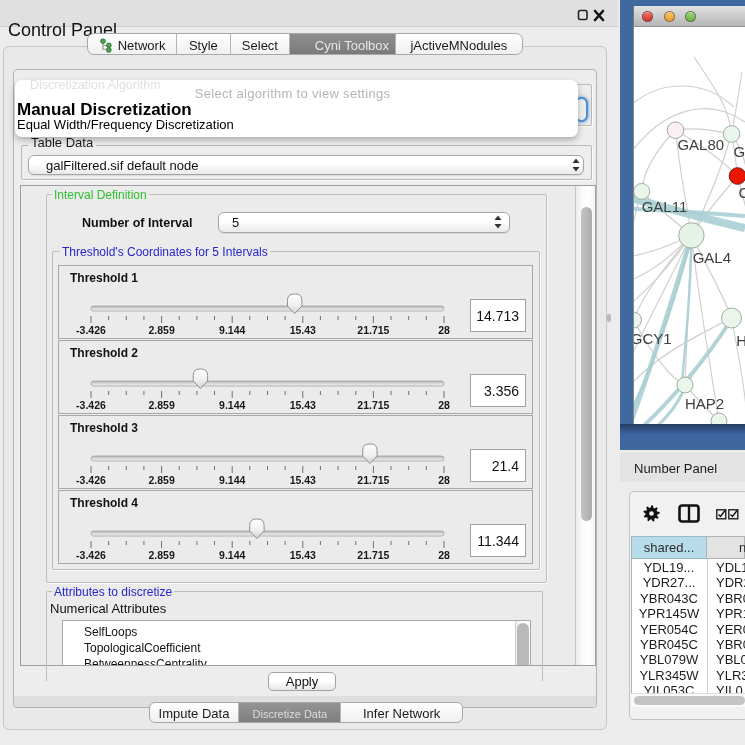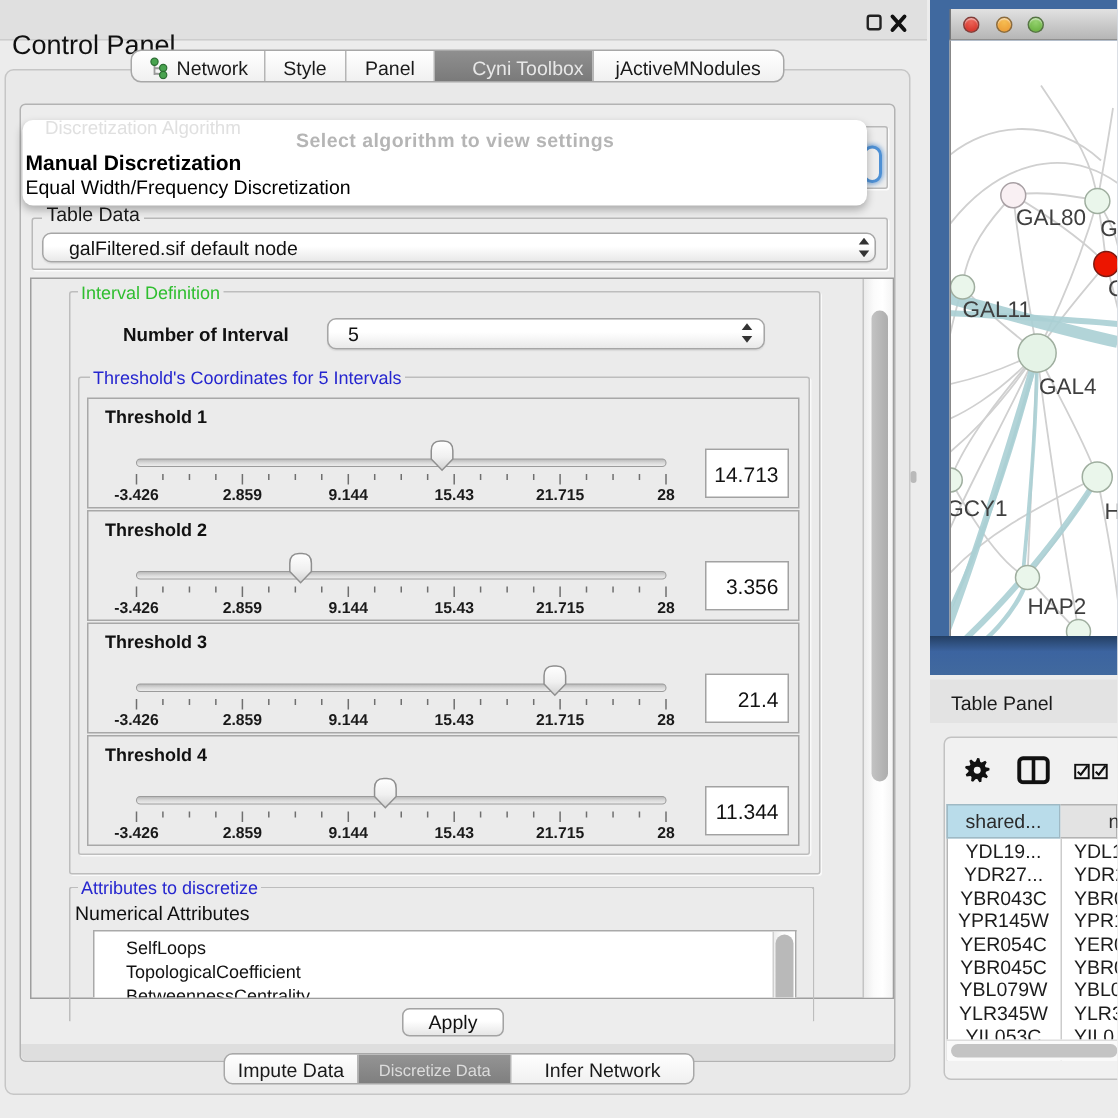--- a/index.html
+++ b/index.html
@@ -18,21 +18,21 @@
 <div class="abs" style="left:13px;top:69px;width:584px;height:639px;background:#ededed;border:1px solid #b3b3b3;border-radius:4px;"></div>
 <div class="abs" style="left:14px;top:696px;width:582px;height:11px;background:#dedede;border-radius:0 0 4px 4px;"></div>
 <div class="abs" style="left:87px;top:33px;width:436px;height:22px;border:1px solid #a8a8a8;border-radius:7px;background:linear-gradient(#ffffff,#f0f0f0);overflow:hidden;display:flex;">
 <div style="width:89.6px;height:22px;display:flex;align-items:center;justify-content:center;font-size:13px;color:#1a1a1a;border-right:1px solid #b5b5b5;"><svg width="14" height="15" viewBox="0 0 14 15" style="margin-right:5px;">
           <path d="M4 3.5 V12 M4 7.5 L9 7.5 M4 11 L9 11.5" stroke="#9a9a9a" stroke-width="1.2" fill="none"></path>
           <circle cx="4" cy="3.2" r="2.4" fill="#49a34f" stroke="#2c6e33" stroke-width="0.8"></circle>
           <circle cx="9.8" cy="7.3" r="2.4" fill="#49a34f" stroke="#2c6e33" stroke-width="0.8"></circle>
           <circle cx="9.8" cy="12" r="2.4" fill="#49a34f" stroke="#2c6e33" stroke-width="0.8"></circle>
         </svg>Network</div>
 <div style="width:53.599999999999994px;height:22px;display:flex;align-items:center;justify-content:center;font-size:13px;color:#1a1a1a;border-right:1px solid #b5b5b5;">Style</div>
-<div style="width:60.10000000000002px;height:22px;display:flex;align-items:center;justify-content:center;font-size:13px;color:#1a1a1a;border-right:1px solid #b5b5b5;">Panel</div>
+<div style="width:60.10000000000002px;height:22px;display:flex;align-items:center;justify-content:center;font-size:13px;color:#1a1a1a;border-right:1px solid #b5b5b5;">Select</div>
 <div style="width:105.69999999999999px;height:22px;display:flex;align-items:center;justify-content:center;font-size:13px;background:linear-gradient(#8f8f8f,#787878);color:#e7e7e7;border-right:1px solid #b5b5b5;padding-left:19px;">Cyni Toolbox</div>
 <div style="width:127px;height:22px;display:flex;align-items:center;justify-content:center;font-size:13px;color:#1a1a1a;">jActiveMNodules</div>
 </div>
 <div class="abs" style="left:21px;top:84px;width:571px;height:42px;border:1px solid #b9b9b9;border-radius:2px;box-shadow:1px 1px 0 #fcfcfc;"></div>
 <div class="abs" style="left:575px;top:96.5px;width:13px;height:25px;border-radius:6.5px;border:2.5px solid #4e90d4;background:#eeeeee;box-shadow:0 0 3px 1px rgba(110,160,215,0.8);"></div>
 <div class="abs" style="left:21px;top:145px;width:571px;height:35px;border:1px solid #b9b9b9;border-radius:2px;box-shadow:1px 1px 0 #fcfcfc;"></div>
 <div class="abs" style="left:28px;top:135px;padding:0 3px;background:#ededed;font-size:13px;color:#1a1a1a;">Table Data</div>
 <div class="abs" style="left:28px;top:155px;width:556px;height:20px;border:1px solid #a6a6a6;border-radius:6px;background:linear-gradient(#ffffff,#ffffff 45%,#e9e9e9);box-shadow:0 1px 1px rgba(0,0,0,0.08);"></div>
 <div class="abs" style="left:46px;top:158px;font-size:13px;color:#111;">galFiltered.sif default node</div>
 <svg class="abs" style="left:570px;top:157px;" width="12" height="16" viewBox="0 0 12 16">
@@ -258,22 +258,22 @@
 <div style="position:absolute;right:1.5px;top:2px;width:12px;height:43px;background:#b9b9b9;border-radius:6px 6px 0 0;"></div>
 </div>
 <div class="abs" style="left:268px;top:672px;width:68px;height:19px;border:1px solid #a3a3a3;border-radius:5px;background:linear-gradient(#ffffff,#ffffff 45%,#e6e6e6);display:flex;align-items:center;justify-content:center;font-size:13px;color:#111;">Apply</div>
 <div class="abs" style="left:148.5px;top:702px;width:314.5px;height:21px;border:1px solid #a8a8a8;border-radius:6px;background:linear-gradient(#ffffff,#f0f0f0);overflow:hidden;display:flex;">
 <div style="width:90.5px;height:21px;display:flex;align-items:center;justify-content:center;font-size:13px;color:#1a1a1a;border-right:1px solid #b5b5b5;">Impute Data</div>
 <div style="width:102.5px;height:21px;display:flex;align-items:center;justify-content:center;font-size:11px;background:linear-gradient(#949494,#7d7d7d);color:#dcdcdc;border-right:1px solid #b5b5b5;">Discretize Data</div>
 <div style="width:121.5px;height:21px;display:flex;align-items:center;justify-content:center;font-size:13px;color:#1a1a1a;">Infer Network</div>
 </div>
 <div class="abs" style="left:14.5px;top:80px;width:563px;height:56.5px;background:#ffffff;border-radius:7px;box-shadow:0 3px 6px rgba(0,0,0,0.28);"></div>
 <div class="abs" style="left:30px;top:78px;font-size:12.5px;color:#e0e0e0;">Discretization Algorithm</div>
-<div class="abs" style="left:22px;top:86px;width:563px;text-align:center;font-size:13px;font-weight:bold;color:#b5b5b5;letter-spacing:0.3px;">Select algorithm to view settings</div>
-<div class="abs" style="left:17px;top:100px;font-size:14px;font-weight:bold;color:#000;">Manual Discretization</div>
+<div class="abs" style="left:11px;top:86px;width:563px;text-align:center;font-size:13px;font-weight:normal;color:#b5b5b5;letter-spacing:0.3px;">Select algorithm to view settings</div>
+<div class="abs" style="left:17px;top:100px;font-size:17px;font-weight:bold;color:#000;">Manual Discretization</div>
 <div class="abs" style="left:17px;top:117px;font-size:13px;color:#000;">Equal Width/Frequency Discretization</div>
 <div class="abs" style="left:607px;top:314px;width:4px;height:8px;background:#b9b9b9;border-radius:2px;"></div>
 <div class="abs" style="left:620px;top:0;width:125px;height:450px;background:#40699f;"></div>
 <div class="abs" style="left:620px;top:424px;width:125px;height:26px;background:linear-gradient(#243f63,#3c64a0 40%,#41699e);"></div>
 <div class="abs" style="left:633px;top:6px;width:112px;height:21px;background:linear-gradient(#e2e2e2,#c9c9c9 55%,#b6b6b6);border-bottom:1px solid #8f8f8f;border-left:1px solid #777;"></div>
 <div class="abs" style="left:642.0px;top:11px;width:11px;height:11px;border-radius:50%;background:radial-gradient(circle at 50% 30%,#ec6559,#d83a31 70%);border:0.5px solid rgba(60,60,60,0.55);box-shadow:inset 0 1px 1px rgba(255,255,255,0.6);"></div>
 <div class="abs" style="left:663.5px;top:11px;width:11px;height:11px;border-radius:50%;background:radial-gradient(circle at 50% 30%,#f6bd51,#eda23b 70%);border:0.5px solid rgba(60,60,60,0.55);box-shadow:inset 0 1px 1px rgba(255,255,255,0.6);"></div>
 <div class="abs" style="left:685.0px;top:11px;width:11px;height:11px;border-radius:50%;background:radial-gradient(circle at 50% 30%,#95d26f,#71b748 70%);border:0.5px solid rgba(60,60,60,0.55);box-shadow:inset 0 1px 1px rgba(255,255,255,0.6);"></div>
 <div class="abs" style="left:633px;top:27px;width:112px;height:397px;background:#ffffff;border-left:1px solid #888;"></div>
 <svg class="abs" style="left:634px;top:27px;" width="111" height="397" viewBox="0 0 111 397">
@@ -332,21 +332,21 @@
 <text x="99.5" y="130">GA</text>
 <text x="7.7" y="184.5">GAL11</text>
 <text x="104.6" y="170.5">C</text>
 <text x="58.7" y="235.5">GAL4</text>
 <text x="-3.2" y="317">GCY1</text>
 <text x="102.3" y="319">H</text>
 <text x="51" y="382">HAP2</text>
 </g>
 </svg>
 <div class="abs" style="left:620px;top:453px;width:125px;height:29px;background:#e3e3e3;"></div>
-<div class="abs" style="left:634px;top:461px;font-size:13px;color:#1a1a1a;">Table Panel</div>
+<div class="abs" style="left:634px;top:461px;font-size:13px;color:#1a1a1a;">Number Panel</div>
 <div class="abs" style="left:629px;top:491px;width:120px;height:229px;background:#f1f1f1;border:1px solid #c2c2c2;border-radius:5px;"></div>
 <svg class="abs" style="left:643px;top:505px;" width="17" height="17" viewBox="0 0 17 17">
       <path d="M8.50,0.30 L9.92,0.42 L10.52,2.96 L11.45,3.39 L13.77,2.22 L14.78,3.23 L13.61,5.55 L14.04,6.48 L16.58,7.08 L16.70,8.50 L14.31,9.52 L14.04,10.52 L15.60,12.60 L14.78,13.77 L12.29,13.02 L11.45,13.61 L11.30,16.21 L9.92,16.58 L8.50,14.40 L7.48,14.31 L5.70,16.21 L4.40,15.60 L4.71,13.02 L3.98,12.29 L1.40,12.60 L0.79,11.30 L2.69,9.52 L2.60,8.50 L0.42,7.08 L0.79,5.70 L3.39,5.55 L3.98,4.71 L3.23,2.22 L4.40,1.40 L6.48,2.96 L7.48,2.69 Z" fill="#111"></path>
       <circle cx="8.5" cy="8.5" r="2.3" fill="#f1f1f1"></circle>
     </svg>
 <svg class="abs" style="left:678px;top:504px;" width="22" height="19" viewBox="0 0 22 19">
       <rect x="1.5" y="1.5" width="19" height="16" rx="2.5" fill="none" stroke="#111" stroke-width="2.6"></rect>
       <line x1="11" y1="2" x2="11" y2="17" stroke="#111" stroke-width="2.4"></line>
     </svg>
 <svg class="abs" style="left:716px;top:509px;" width="11" height="11" viewBox="0 0 11 11">

